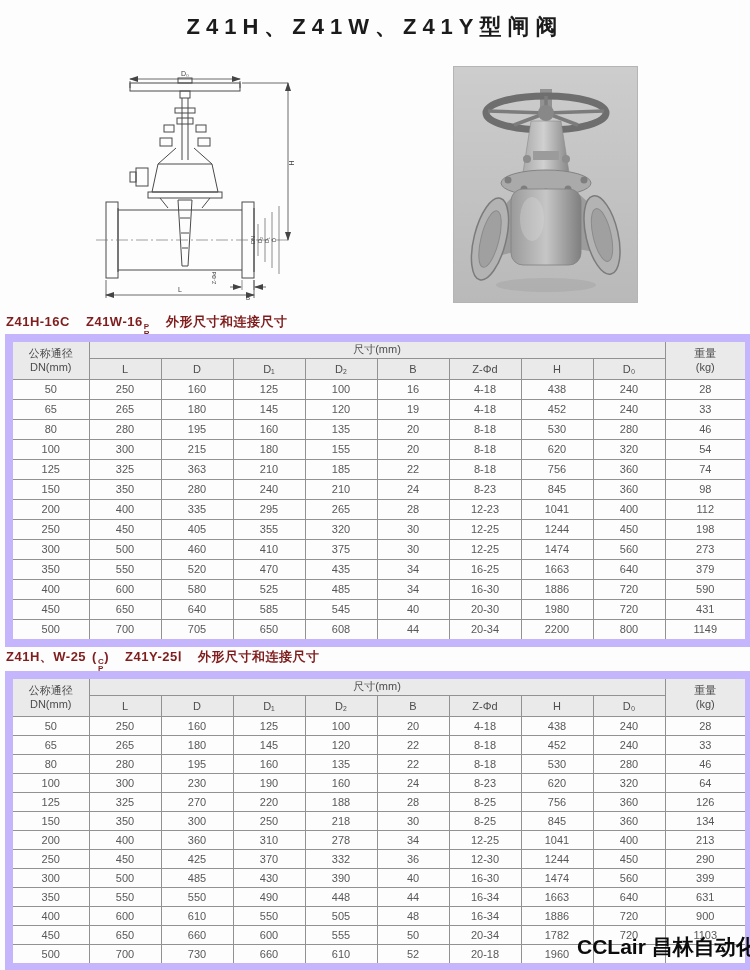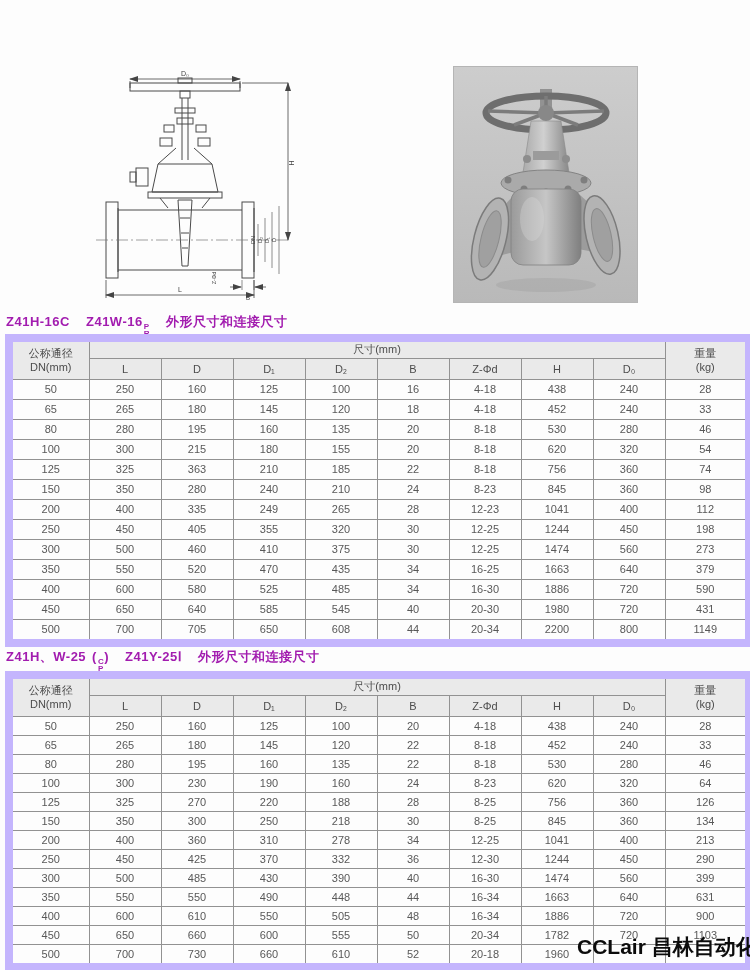--- a/index.html
+++ b/index.html
@@ -7,21 +7,21 @@
   body { font-family:"Liberation Sans", sans-serif; }
   .page { position:relative; width:750px; height:970px; background:#fdfdfd; overflow:hidden; }
 
   .title { position:absolute; top:12px; left:0; width:750px; text-align:center;
            font-size:22px; font-weight:bold; letter-spacing:6px; color:#1b1b1b; }
 
   .drawing-wrap { position:absolute; left:92px; top:68px; width:205px; height:245px; }
   .photo-wrap { position:absolute; left:453px; top:66px; width:185px; height:237px;
                 border:1px solid #b5b5b5; background:#c9c9c9; }
 
-  .caption { position:absolute; left:6px; font-size:13px; font-weight:700; color:#a21caf;
+  .caption { position:absolute; left:6px; font-size:13px; font-weight:700; color:#7f1d1d;
              letter-spacing:0.5px; white-space:nowrap; }
   .caption .gap { display:inline-block; width:16px; }
   .caption .gap-s { display:inline-block; width:6px; }
   .stack { display:inline-flex; flex-direction:column; font-size:8px; line-height:7px;
            font-weight:700; vertical-align:-3px; margin-left:1px; }
   .stack span { display:block; }
   .cap1 { top:313px; }
   .cap2 { top:648px; }
 
   table.spec { position:absolute; left:5px; width:740px; border-collapse:collapse;
@@ -41,20 +41,21 @@
   .watermark { position:absolute; left:577px; top:933px; font-size:21px; font-weight:600;
                color:#0b0b0b; white-space:nowrap; z-index:5; }
 
   svg text { font-family:"Liberation Sans", sans-serif; fill:#3f3f3f; }
 </style>
 </head>
 <body>
 
 <div class="page">
 
+  <div class="title">Z41H、Z41W、Z41Y型闸阀</div>
 
   <div class="drawing-wrap">
     <svg width="205" height="245" viewBox="0 0 205 245">
       <defs>
         <marker id="arw" markerWidth="9" markerHeight="8" refX="8" refY="3" orient="auto-start-reverse" markerUnits="userSpaceOnUse">
           <path d="M0,0 L9,3 L0,6 z" fill="#444"></path>
         </marker>
       </defs>
       <g stroke="#4a4a4a" stroke-width="1" fill="none">
 
@@ -238,21 +239,21 @@
           <td>438</td>
           <td>240</td>
           <td>28</td>
         </tr>
         <tr>
           <td>65</td>
           <td>265</td>
           <td>180</td>
           <td>145</td>
           <td>120</td>
-          <td>18</td>
+          <td>19</td>
           <td>4-18</td>
           <td>452</td>
           <td>240</td>
           <td>33</td>
         </tr>
         <tr>
           <td>80</td>
           <td>280</td>
           <td>195</td>
           <td>160</td>
@@ -296,21 +297,21 @@
           <td>24</td>
           <td>8-23</td>
           <td>845</td>
           <td>360</td>
           <td>98</td>
         </tr>
         <tr>
           <td>200</td>
           <td>400</td>
           <td>335</td>
-          <td>249</td>
+          <td>295</td>
           <td>265</td>
           <td>28</td>
           <td>12-23</td>
           <td>1041</td>
           <td>400</td>
           <td>112</td>
         </tr>
         <tr>
           <td>250</td>
           <td>450</td>

